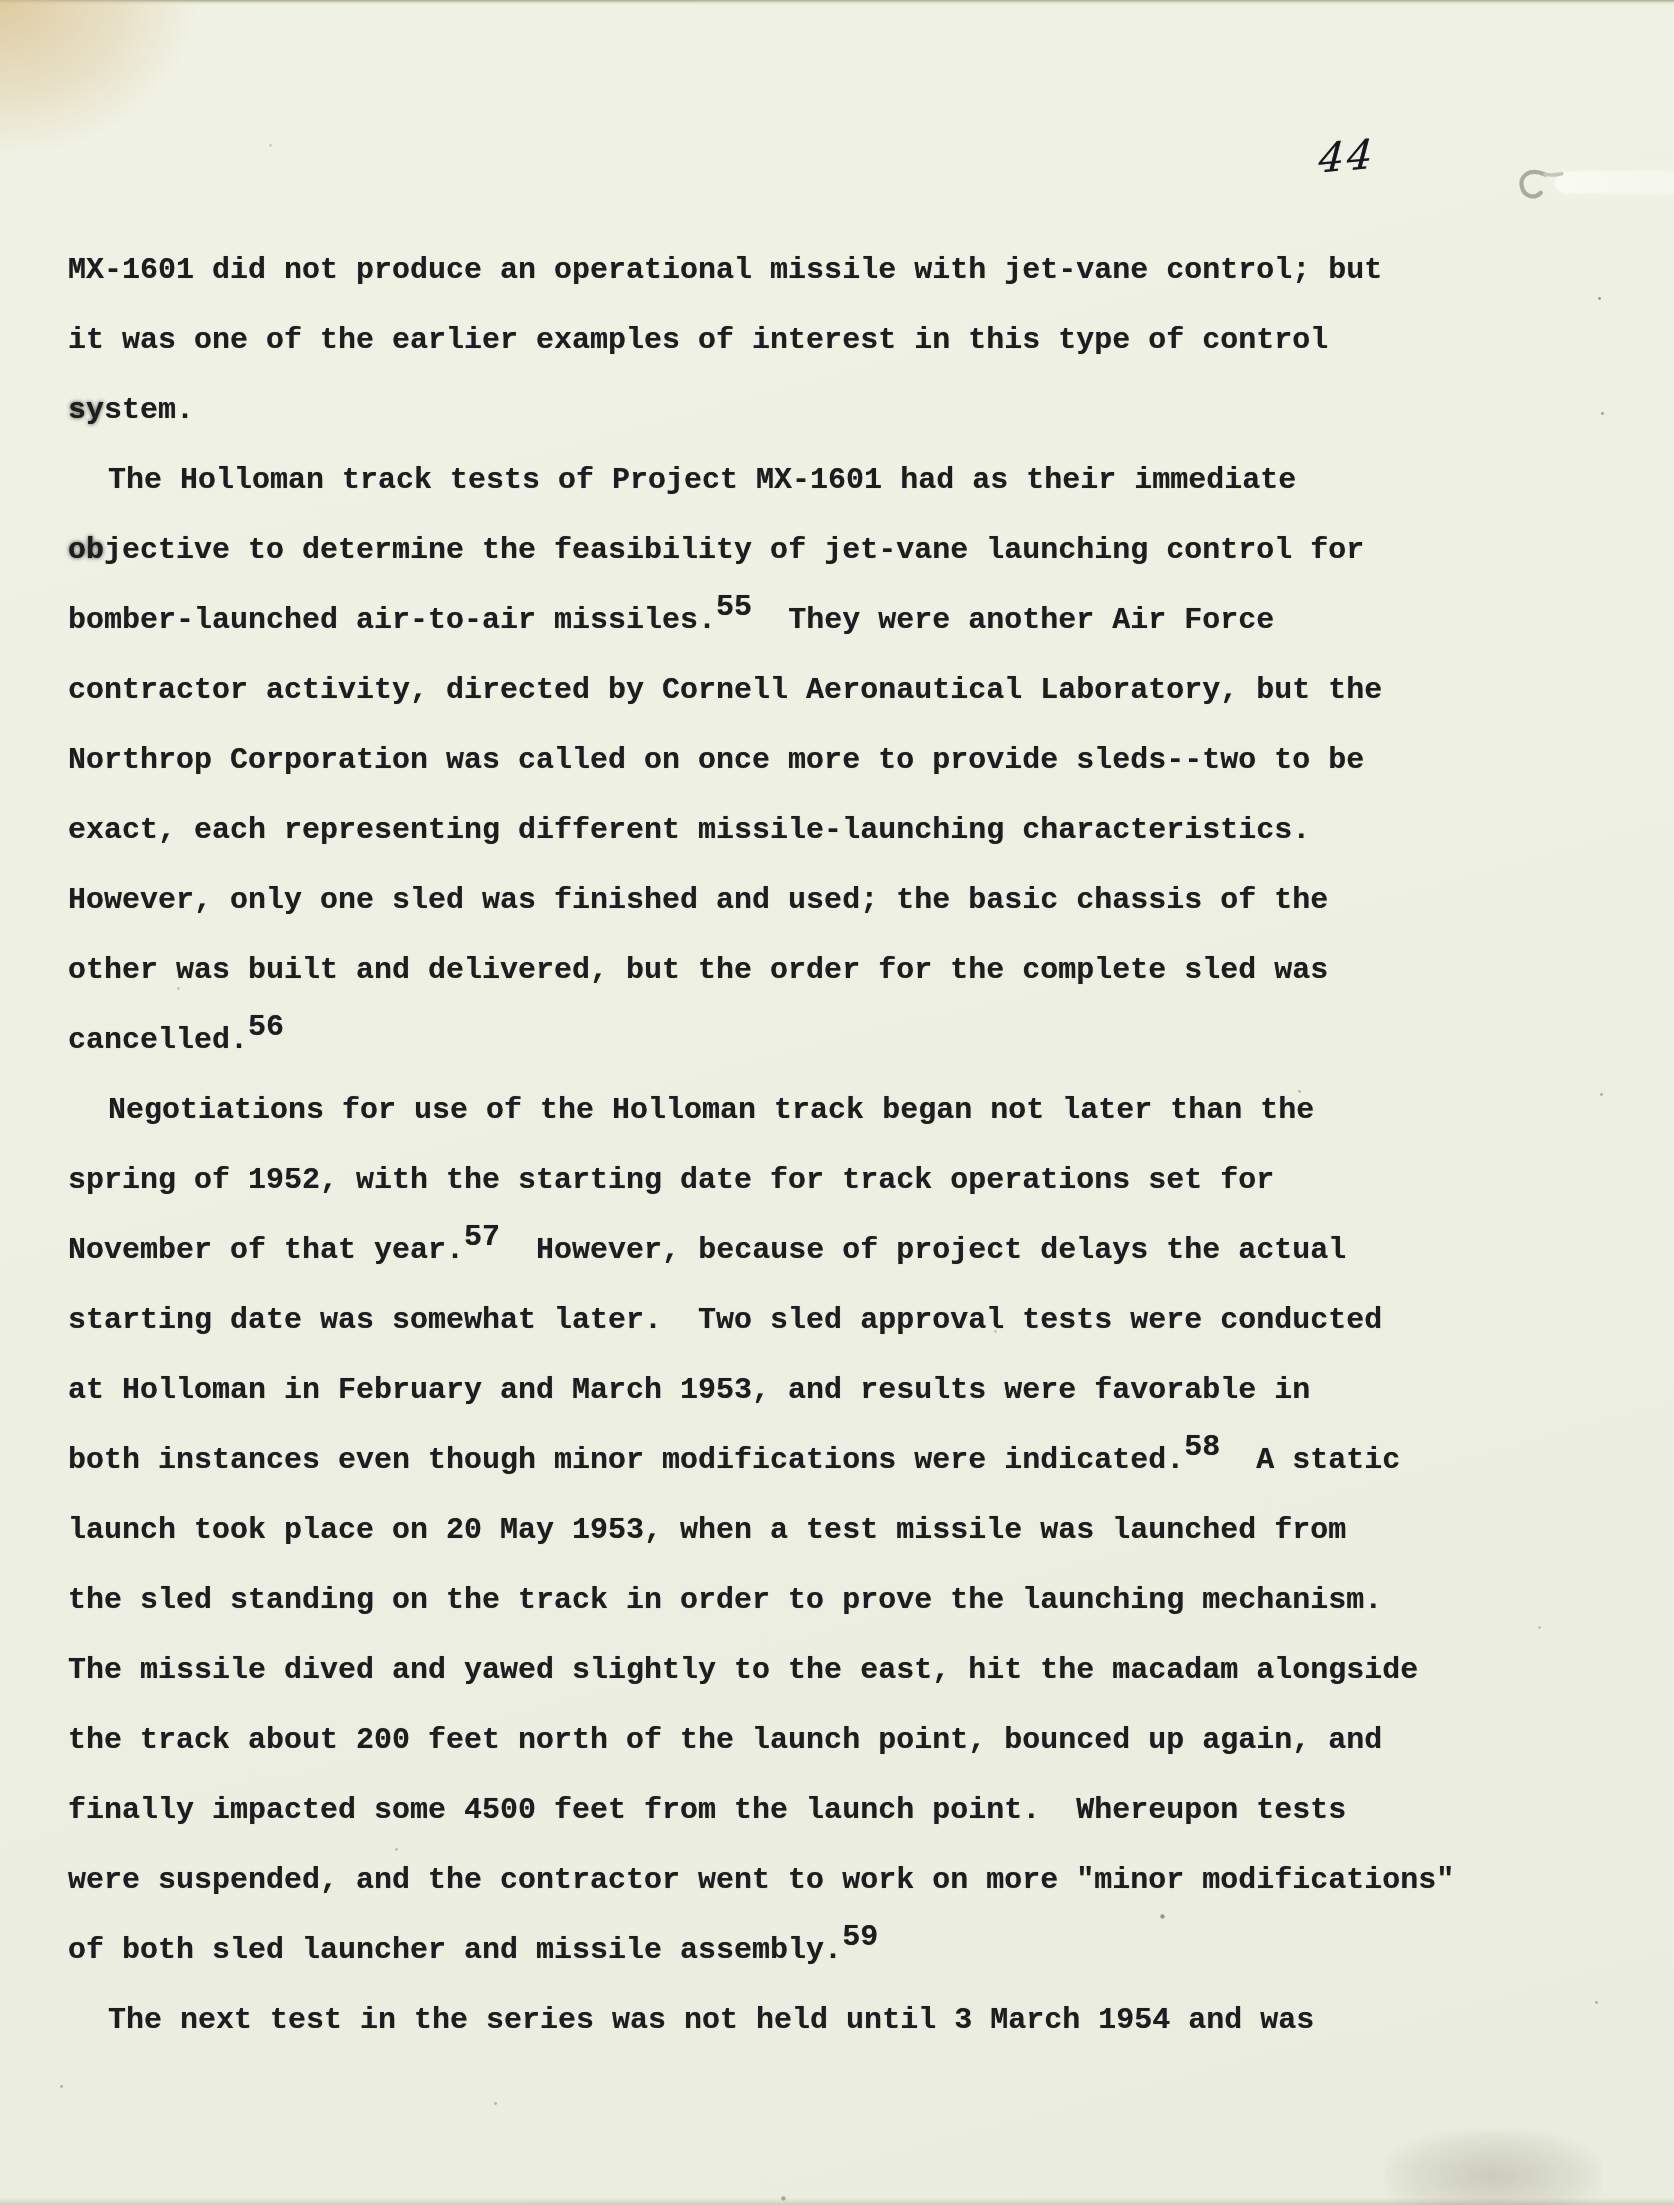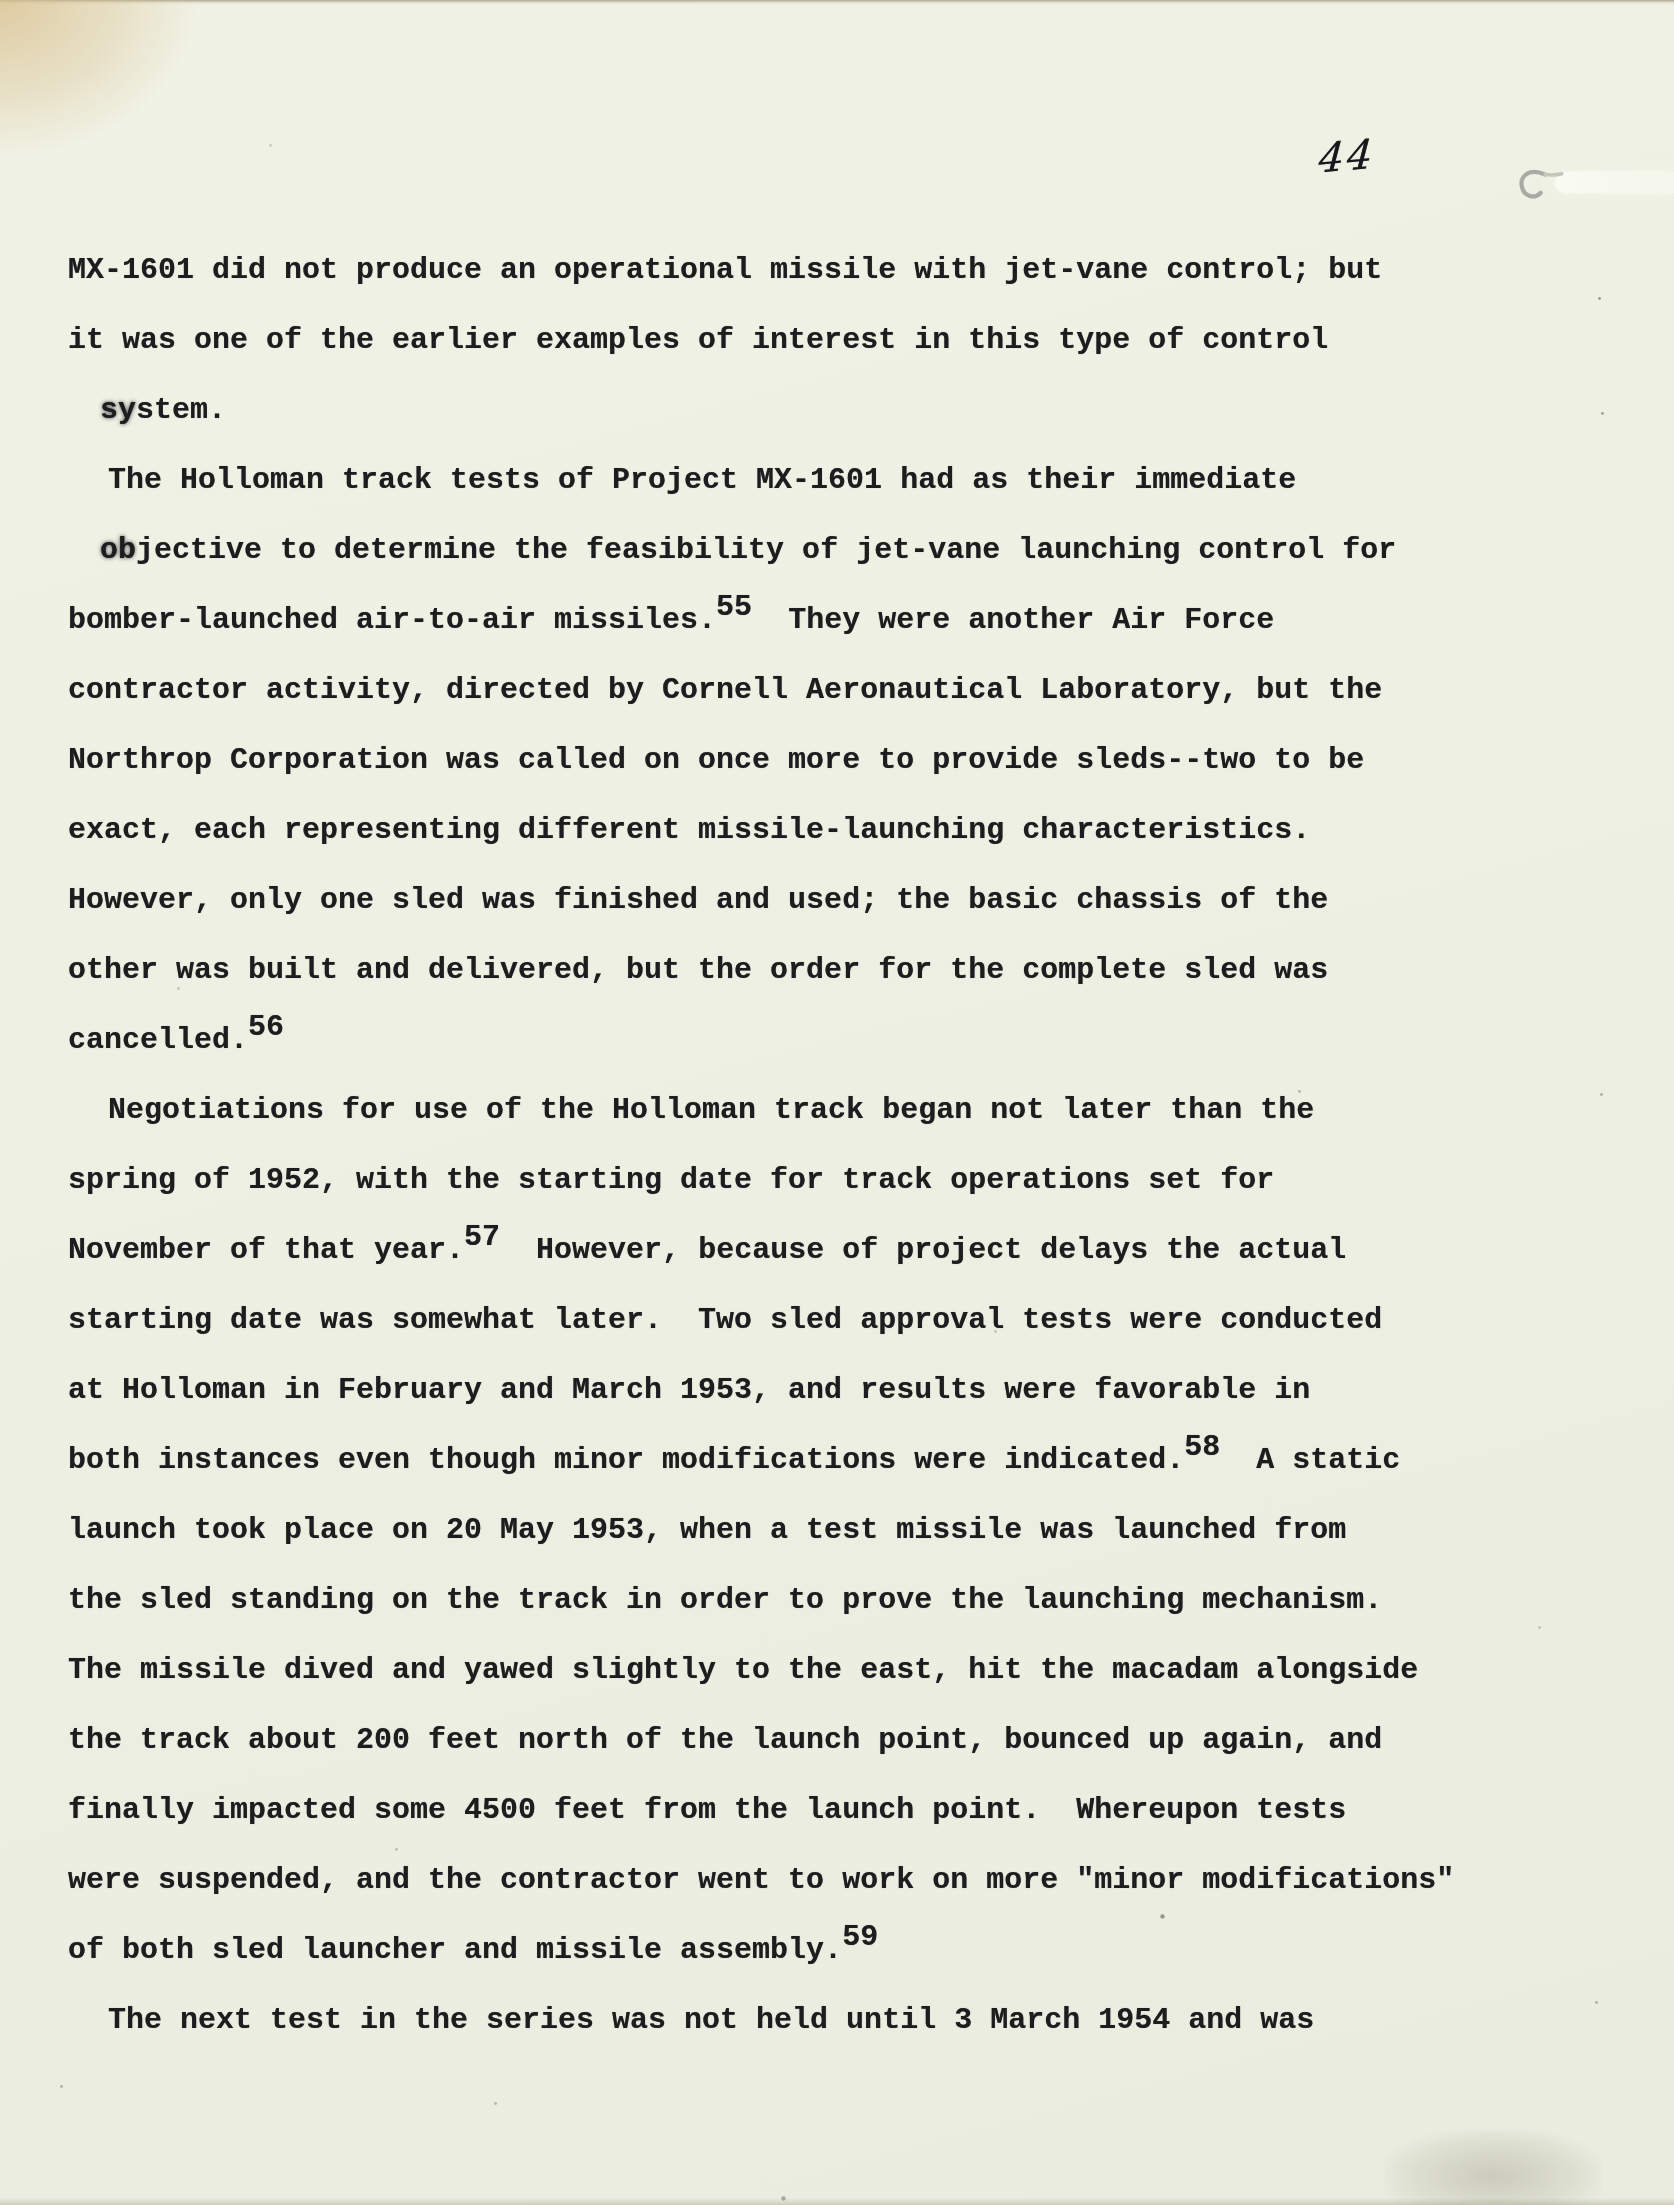--- a/index.html
+++ b/index.html
@@ -19,21 +19,21 @@
     background:radial-gradient(ellipse at 0% 0%,rgba(216,190,138,.75),rgba(216,190,138,.32) 45%,rgba(216,190,138,0) 72%);
   }
   .typed{
     position:absolute;left:68px;top:235px;
     font-size:30px;font-weight:bold;color:#1d1d1f;white-space:pre;
     text-shadow:0 0 0.7px rgba(22,22,26,.55);
   }
   .line{height:70px;line-height:70px;}
   .line.indent{padding-left:40px;}
   .sup{position:relative;top:-0.42em;}
-  .smudge{text-shadow:0 0 4.2px rgba(45,45,50,.85),0 0 0.7px rgba(22,22,26,.6);margin-left:32px;}
+  .smudge{text-shadow:0 0 4.2px rgba(45,45,50,.85),0 0 0.7px rgba(22,22,26,.6);}
   .pageno{
     position:absolute;left:1319px;top:133px;
     font-family:"DejaVu Serif",serif;font-style:italic;
     font-size:40px;color:#17171c;letter-spacing:2.8px;
     transform:rotate(-5deg) skewX(-9deg);
     text-shadow:0 0 0.7px rgba(10,10,20,.65);
   }
   .whiteout{
     position:absolute;left:1555px;top:172px;width:120px;height:21px;
     border-radius:10.5px 0 0 10.5px;

